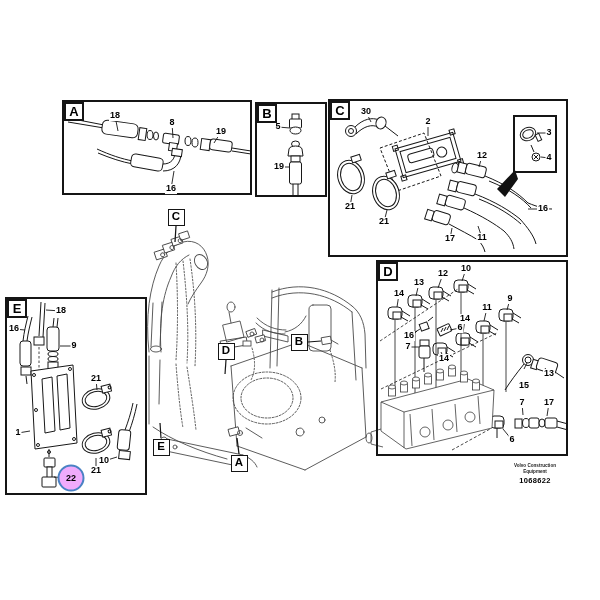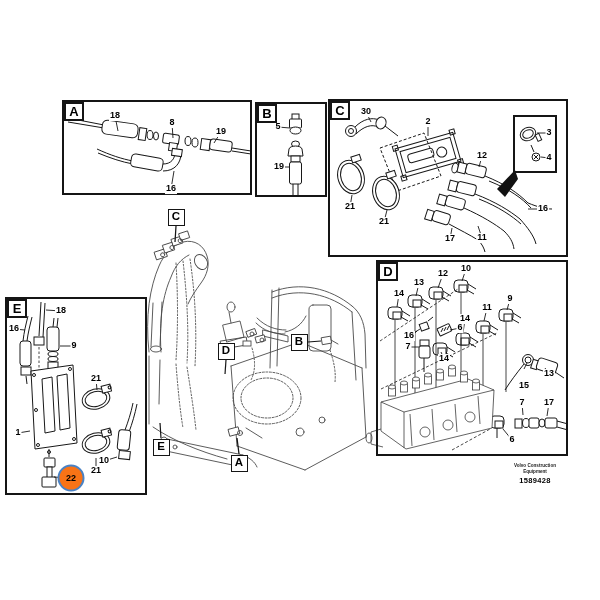--- a/index.html
+++ b/index.html
@@ -11,21 +11,21 @@
   .inset-frame{position:absolute;border:2px solid var(--ink);box-sizing:border-box;z-index:2;}
   .letter-box{position:absolute;width:20px;height:19px;border:2px solid var(--ink);background:#fff;
               display:flex;align-items:center;justify-content:center;font-weight:bold;font-size:13px;
               color:#000;z-index:5;box-sizing:border-box;line-height:1;}
   .ref-box{position:absolute;width:17px;height:17px;border:1.8px solid var(--ink);background:#fff;
            display:flex;align-items:center;justify-content:center;font-weight:bold;font-size:11.5px;
            color:#000;z-index:5;box-sizing:border-box;line-height:1;}
   .part-label{position:absolute;transform:translate(-50%,-50%);font-weight:bold;font-size:9px;
               color:#000;background:#fff;padding:0 1px;line-height:1.1;z-index:4;}
   .part-label.circled{width:23px;height:23px;border:2.6px solid var(--hl);border-radius:50%;
-                      display:flex;align-items:center;justify-content:center;padding:0;background:#f97316;}
+                      display:flex;align-items:center;justify-content:center;padding:0;background:#f0abfc;}
   .footer{position:absolute;left:489px;top:463px;width:92px;text-align:center;z-index:4;}
   .footer .brand{font-size:4.6px;font-weight:bold;color:#222;line-height:1.25;}
   .footer .docnum{font-size:7.5px;font-weight:bold;color:#000;margin-top:2px;letter-spacing:.3px;}
 </style>
 </head>
 <body>
 
 <div id="stage" style="--ink: #151515; --hl: #4a82c4;">
 
   <svg id="artwork" width="600" height="600" viewBox="0 0 600 600">
@@ -374,21 +374,21 @@
       <line x1="308" y1="342" x2="321" y2="341" stroke="#151515" stroke-width="1.2"></line>
       <line x1="161" y1="438" x2="160" y2="423" stroke="#151515" stroke-width="1.2"></line>
       <line x1="239" y1="454" x2="237" y2="438" stroke="#151515" stroke-width="1.2"></line>
     </svg>
 
   <div class="footer">
     <div class="brand">
       <div>Volvo Construction</div>
       <div>Equipment</div>
     </div>
-    <div class="docnum">1589428</div>
+    <div class="docnum">1068622</div>
   </div>
 <div class="panel-frame" style="left: 62px; top: 100px; width: 190px; height: 95px;"></div>
     <div class="letter-box" style="left: 64px; top: 102px;">A</div>
     <div class="part-label" style="left: 115px; top: 116px;">18</div>
     <div class="part-label" style="left: 172px; top: 123px;">8</div>
     <div class="part-label" style="left: 221px; top: 132px;">19</div>
     <div class="part-label" style="left: 171px; top: 189px;">16</div>
     <div class="panel-frame" style="left: 255px; top: 102px; width: 72px; height: 95px;"></div>
     <div class="letter-box" style="left: 257px; top: 104px;">B</div>
     <div class="part-label" style="left: 278px; top: 127px;">5</div>

